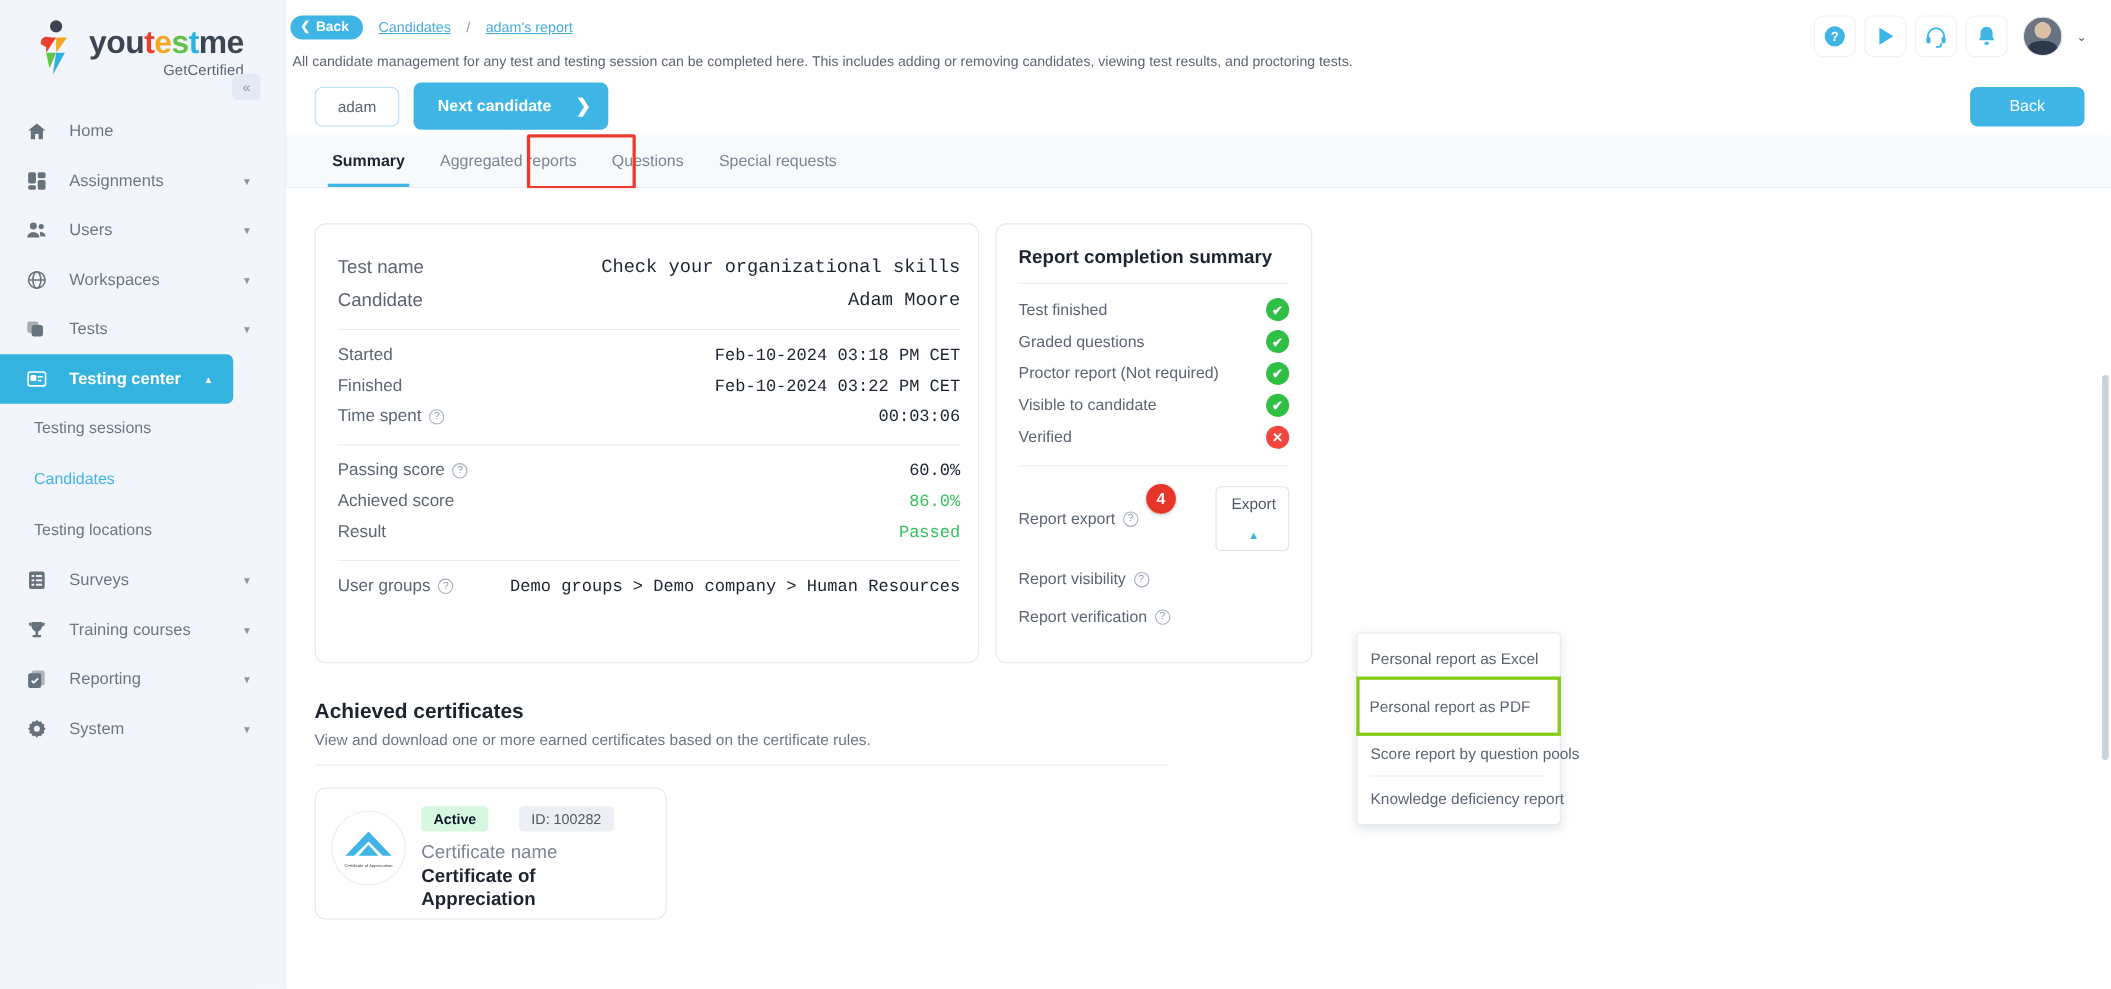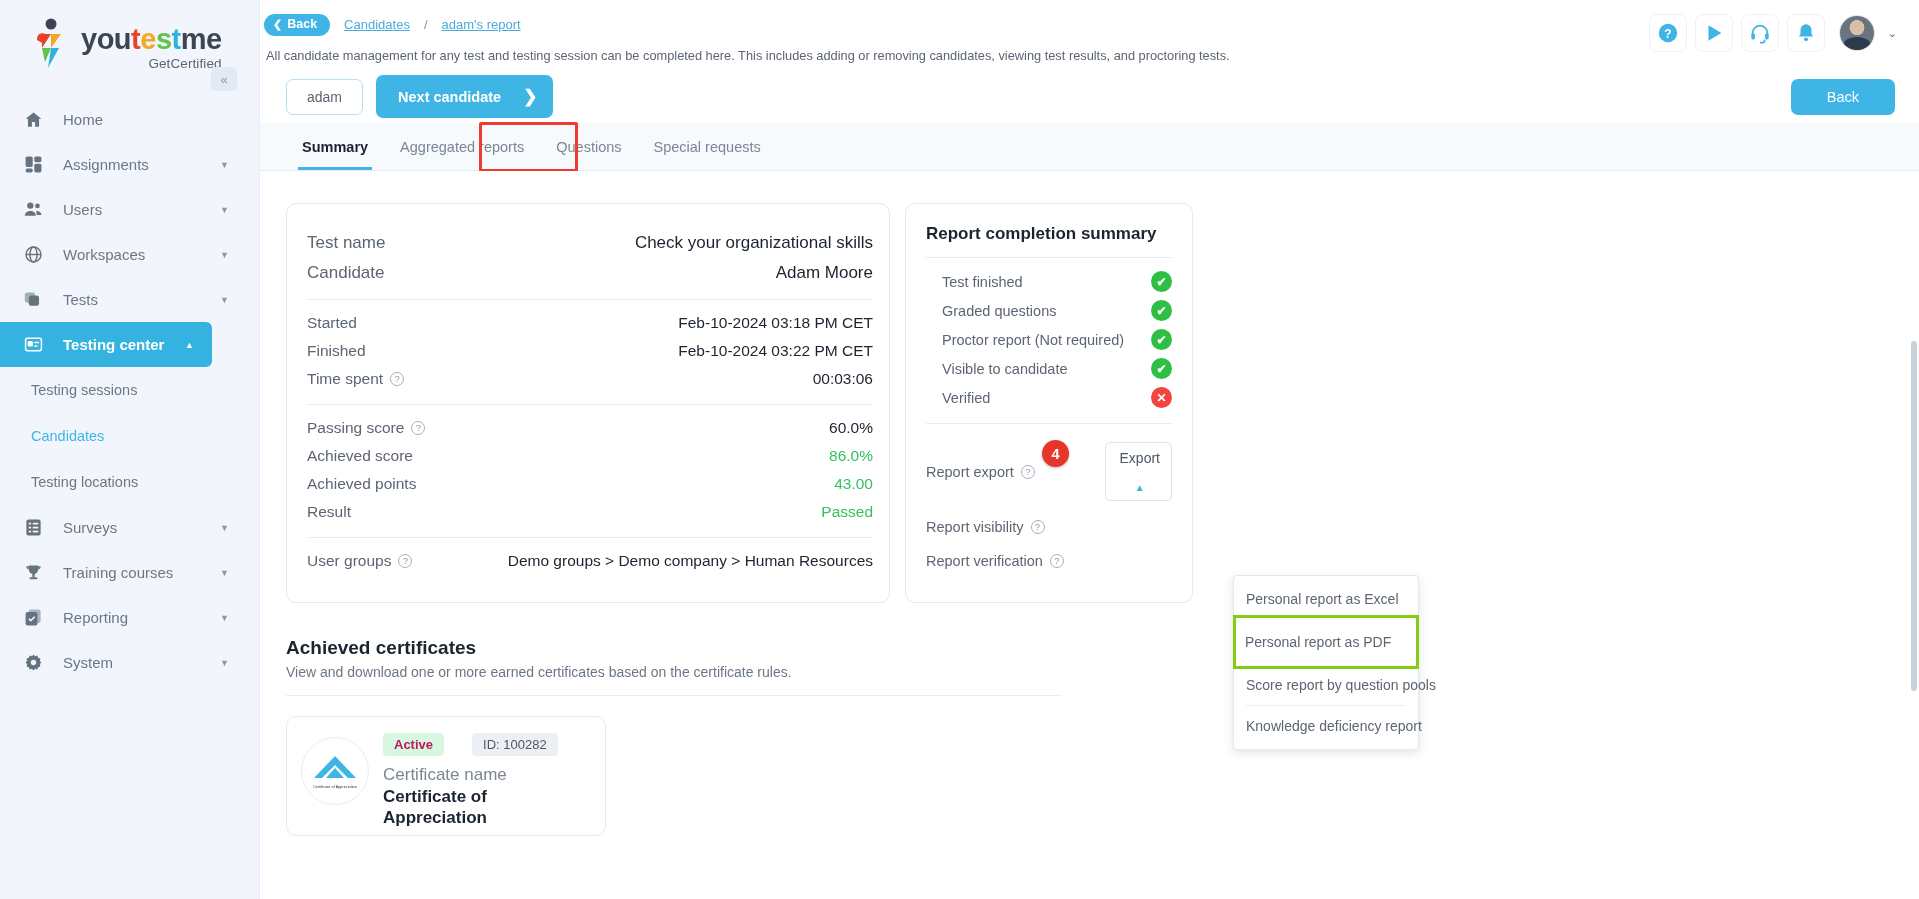--- a/index.html
+++ b/index.html
@@ -176,35 +176,35 @@
     border: 1px solid #e3e9f1; border-radius: 10px; background: #fff;
   }
   .card-left { width: 604px; padding: 24px 16px 22px 20px; }
   .card-right { width: 288px; padding: 20px 20px 24px 20px; }
 
   .row {
     display: flex; align-items: center; justify-content: space-between;
     padding: 5px 0;
   }
   .row .lbl { font-size: 15.5px; color: #5c6572; display: flex; align-items: center; gap: 7px; }
-  .row .val { font-size: 15.5px; color: #1c2430; text-align: left; }
+  .row .val { font-size: 15.5px; color: #1c2430; text-align: left; font-family: Liberation Mono, monospace; }
   .row.big .lbl, .row.big .val { font-size: 17px; }
   .row.big .val { color: #1c2430; }
   .val.green { color: #35c15f; }
   .sep { height: 1px; background: #e8edf3; margin: 11px 0 9px 0; }
   .qmark {
     width: 14px; height: 14px; border-radius: 50%; border: 1.3px solid #a7b0bd;
     color: #8c96a6; font-size: 9.5px; line-height: 12px; text-align: center;
     display: inline-block; cursor: pointer;
   }
 
   .card-title { font-size: 17px; color: #1c2430; font-weight: bold; padding-bottom: 2px; }
   .srow {
     display: flex; align-items: center; justify-content: space-between;
-    padding: 4px 0; font-size: 14.5px; color: #5c6572; margin-left: 16px;
+    padding: 4px 0; font-size: 14.5px; color: #5c6572;
   }
   .badge-ok, .badge-no {
     width: 21px; height: 21px; border-radius: 50%;
     display: flex; align-items: center; justify-content: center;
     color: #fff; font-size: 12px; font-weight: bold;
   }
   .badge-ok { background: #2fbf45; }
   .badge-no { background: #f2453d; }
 
   .export-row {
@@ -251,21 +251,21 @@
     display: flex; align-items: flex-start; padding: 16px 14px 0 14px; gap: 14px;
   }
   .cert-logo {
     width: 68px; height: 68px; border-radius: 50%; border: 1px solid #e7edf5;
     flex: 0 0 68px; display: flex; align-items: center; justify-content: center;
     flex-direction: column; background: #fff; margin-top: 4px;
   }
   .cert-logo .cap { font-size: 3.6px; color: #1c2430; margin-top: 1px; letter-spacing: 0.1px; }
   .cert-tags { display: flex; align-items: center; gap: 28px; }
   .tag-active {
-    background: #d8f7e1; color: #be185d; font-size: 13px; font-weight: bold;
+    background: #d8f7e1; color: #0f172a; font-size: 13px; font-weight: bold;
     padding: 4px 11px; border-radius: 4px;
   }
   .tag-id {
     background: #eceff3; color: #4e5864; font-size: 13px;
     padding: 4px 11px; border-radius: 4px;
   }
   .cert-label { font-size: 17px; color: #7b8694; margin-top: 9px; }
   .cert-name { font-size: 17px; color: #1c2430; font-weight: bold; line-height: 1.25; margin-top: 1px; }
 
   .scrollbar {
@@ -545,24 +545,20 @@
               <span>Passing score</span>
               <span class="qmark">?</span>
             </span>
             <span class="val">60.0%</span>
           </div>
           <div class="row">
             <span class="lbl">Achieved score</span>
             <span class="val green">86.0%</span>
           </div>
           <div class="row">
-            <span class="lbl">Achieved points</span>
-            <span class="val green">43.00</span>
-          </div>
-          <div class="row">
             <span class="lbl">Result</span>
             <span class="val green">Passed</span>
           </div>
 
           <div class="sep"></div>
 
           <div class="row">
             <span class="lbl">
               <span>User groups</span>
               <span class="qmark">?</span>

